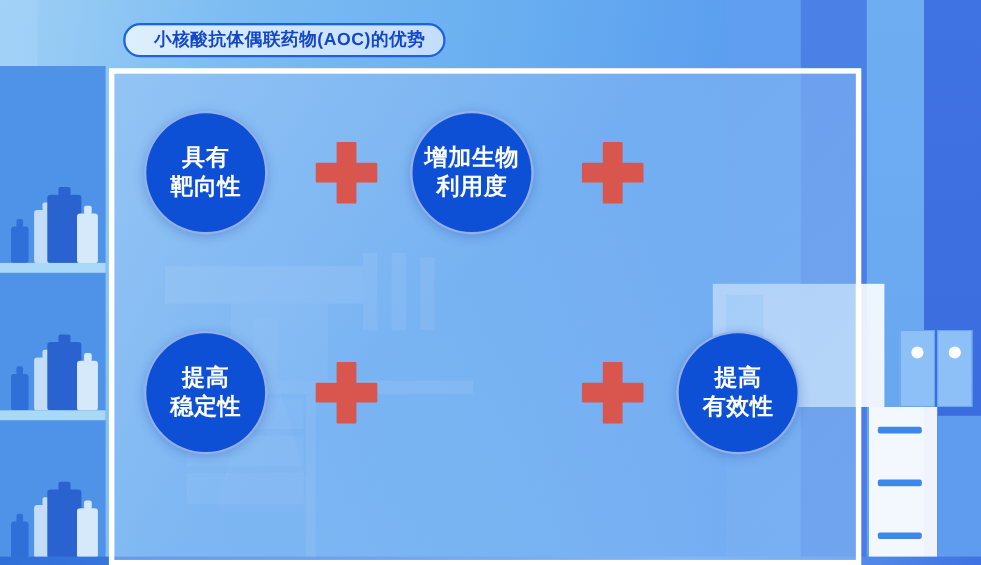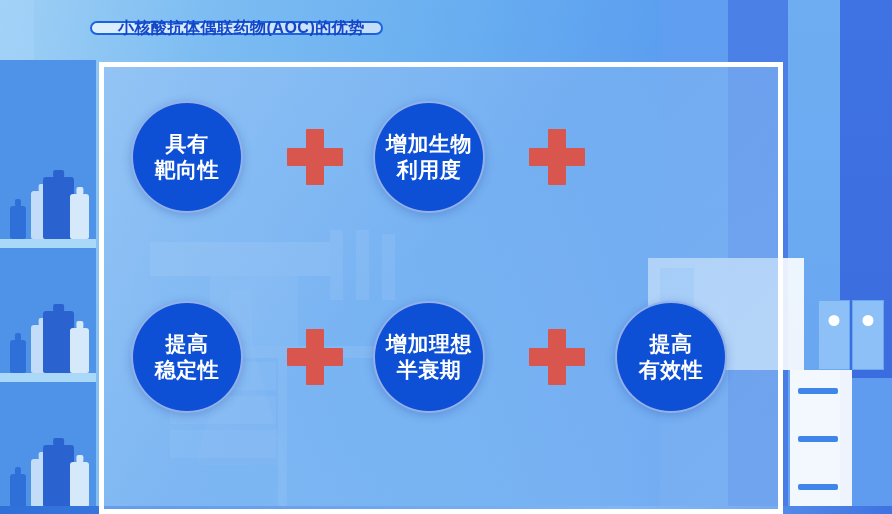--- a/index.html
+++ b/index.html
@@ -112,23 +112,23 @@
   }
 
   .flask {
     position: absolute;
     opacity: 0.35;
   }
 
   
   .title-pill {
     position: absolute;
-    left: 90px;
+    left: 112px;
     top: 21px;
-    height: 14px;
+    height: 31px;
     padding: 0 16px 0 26px;
     display: flex;
     align-items: center;
     border: 2px solid #1e63de;
     border-radius: 18px;
     background: linear-gradient(90deg, #dcefff 0%, #cfe6fd 55%, #c3ddfb 100%);
     box-sizing: border-box;
   }
   .title-pill .title-text {
     font-size: 16px;
@@ -337,24 +337,20 @@
         </div>
 
         <div class="circle" style="left:27px; top:234px;">
           <span class="line">提高</span>
           <span class="line">稳定性</span>
         </div>
         <div class="plus" style="left:183px; top:262px;">
           <span class="bar h"></span>
           <span class="bar v"></span>
         </div>
-        <div class="circle" style="left:269px; top:234px;">
-          <span class="line">增加理想</span>
-          <span class="line">半衰期</span>
-        </div>
         <div class="plus" style="left:425px; top:262px;">
           <span class="bar h"></span>
           <span class="bar v"></span>
         </div>
         <div class="circle" style="left:511px; top:234px;">
           <span class="line">提高</span>
           <span class="line">有效性</span>
         </div>
 
       </div>

